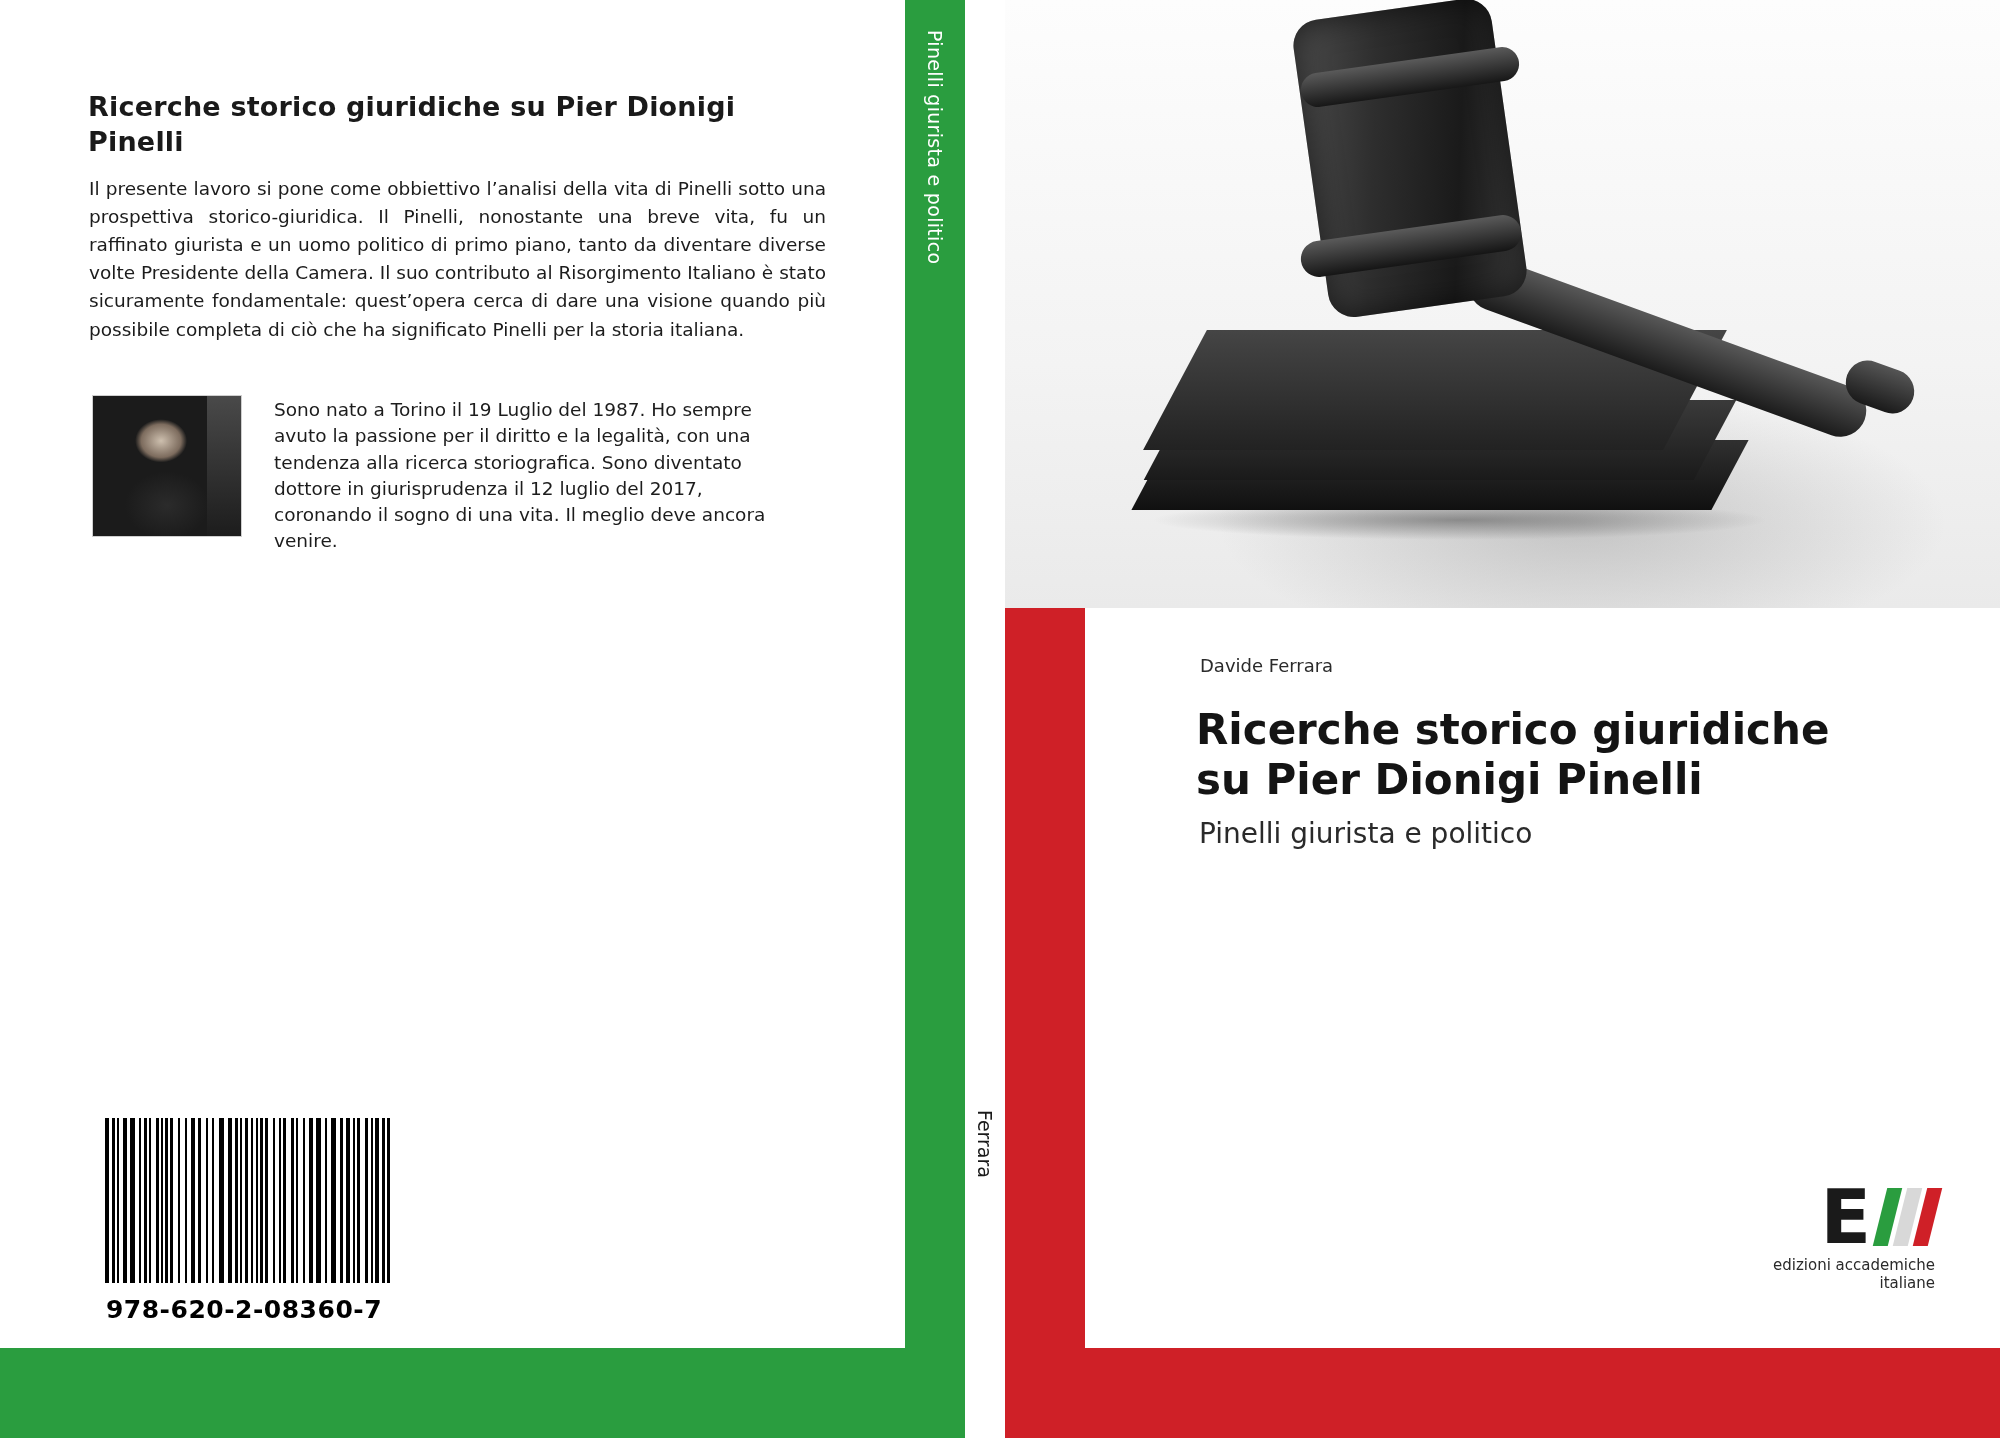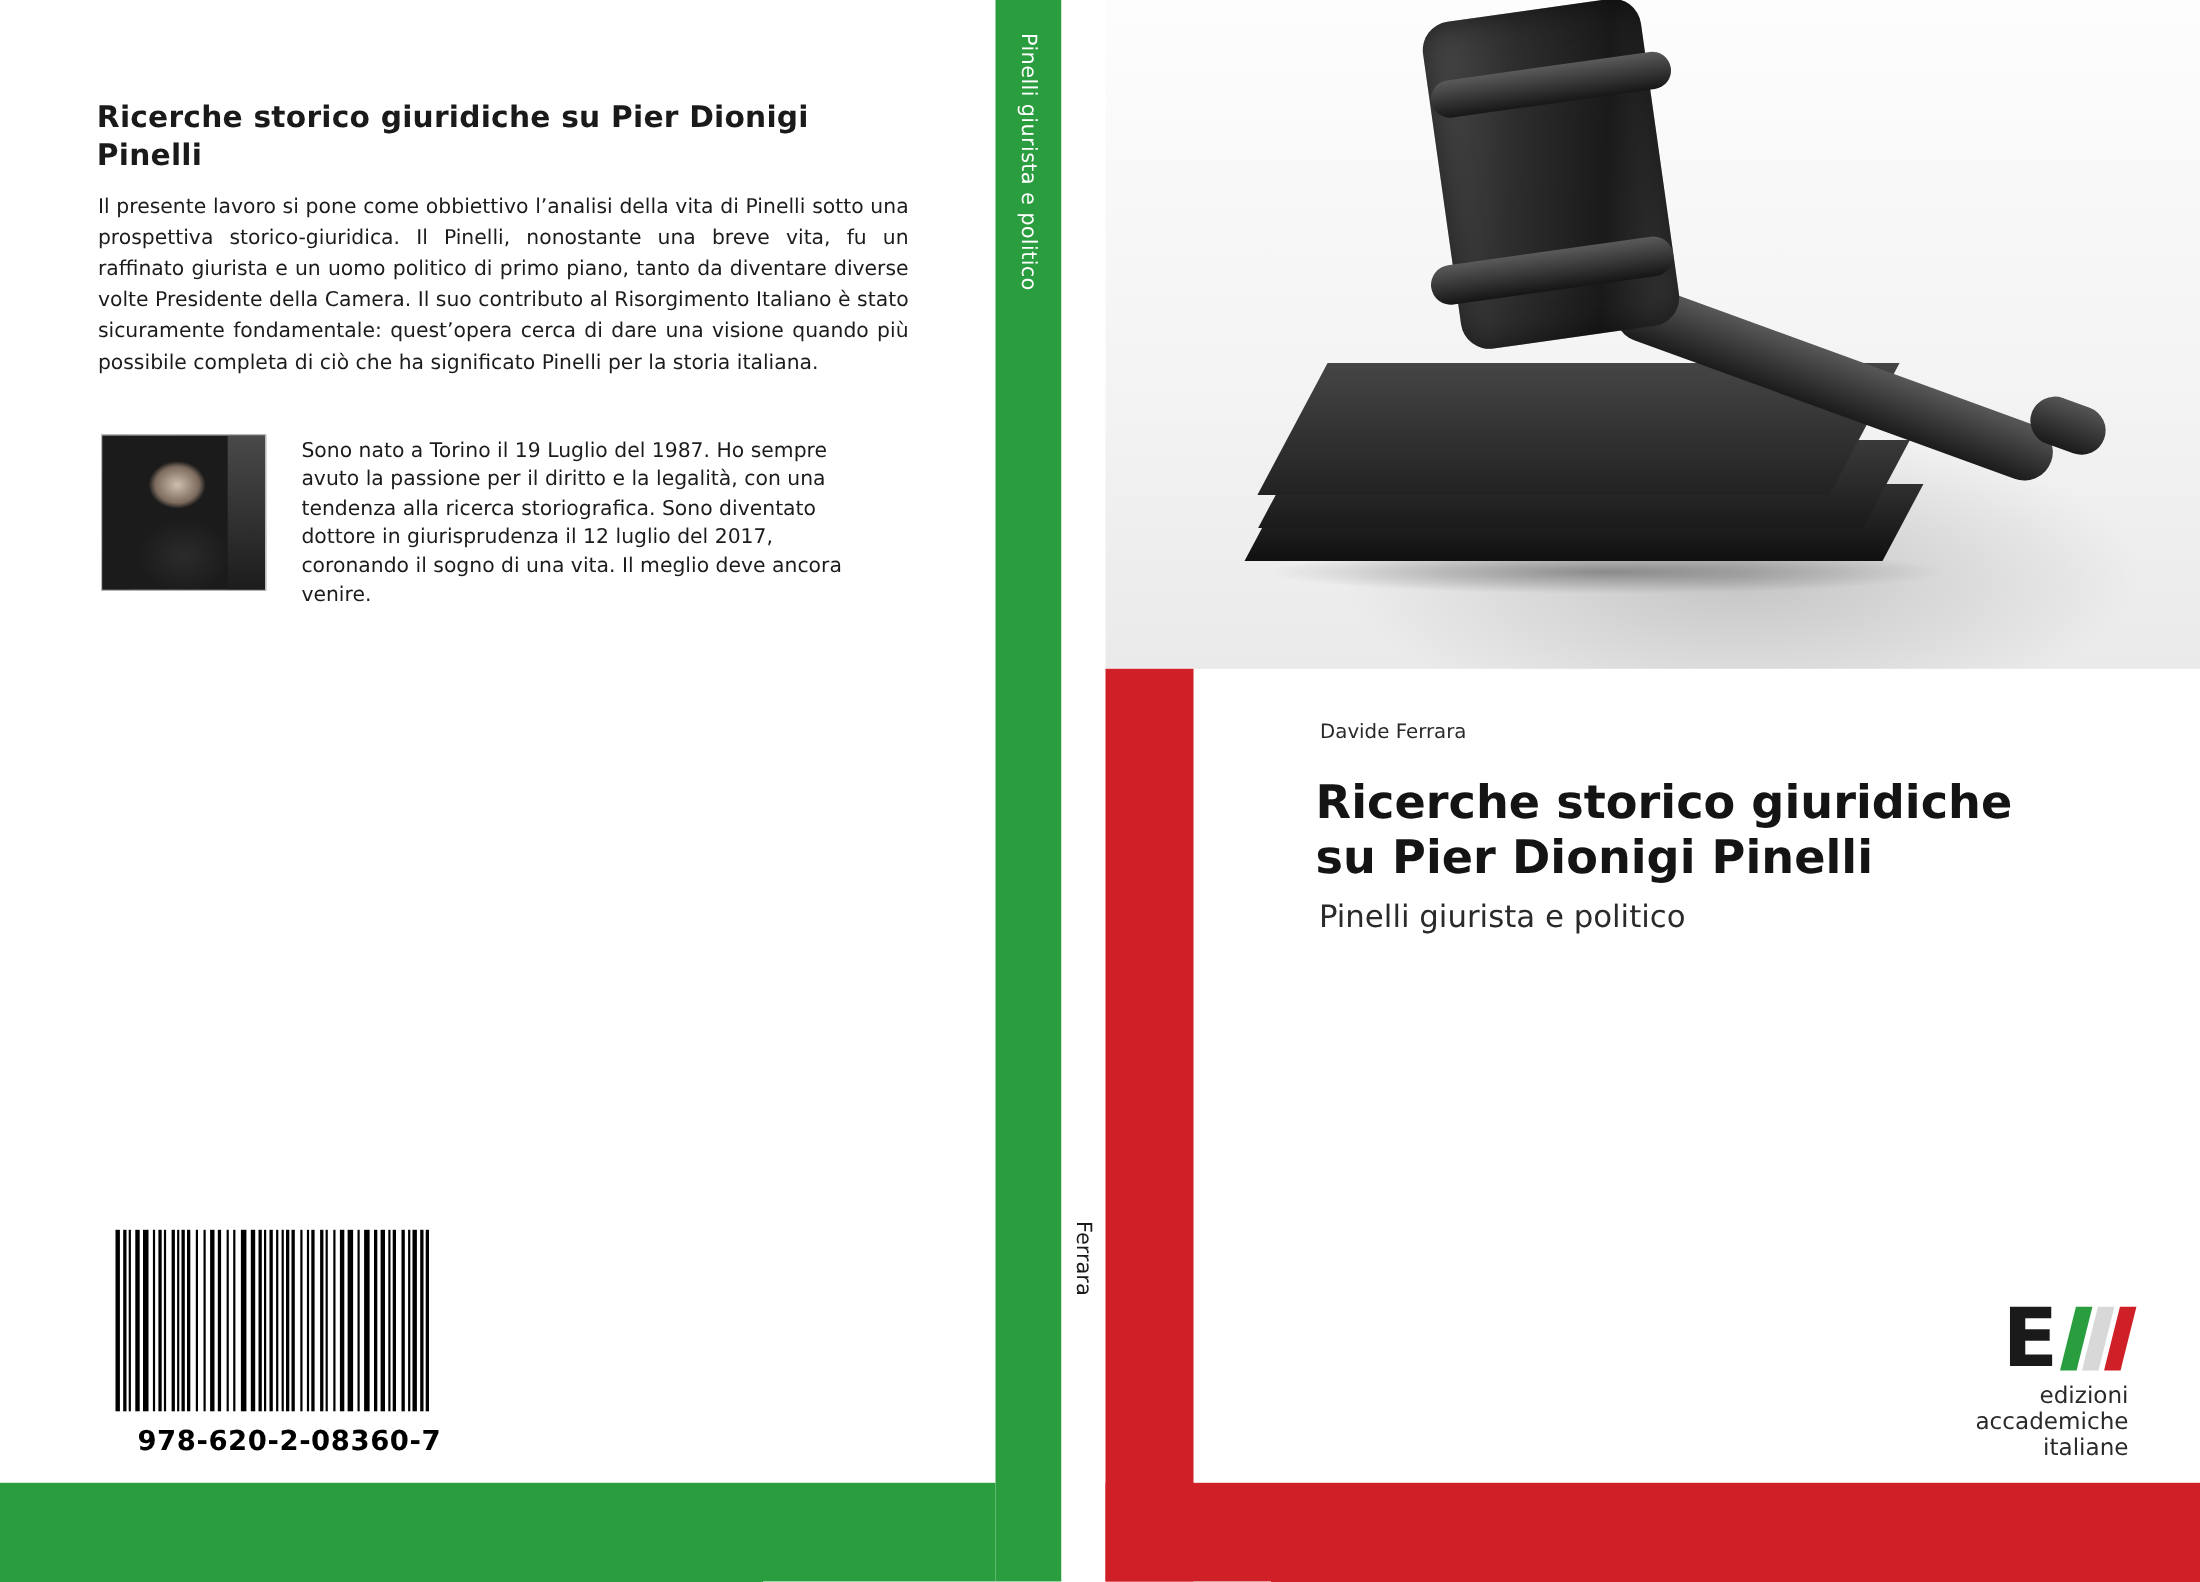--- a/index.html
+++ b/index.html
@@ -23,21 +23,21 @@
       linear-gradient(120deg,#6e6e6e 0%, #4a4a4a 30%, #232323 62%, #111 100%);
   }
   .bio-photo .ph-band{position:absolute;left:0;top:0;width:26px;height:100%;background:linear-gradient(180deg,#6a6a6a,#2e2e2e);opacity:.85;}
   .bio-photo .ph-band2{position:absolute;right:0;top:0;width:34px;height:100%;background:linear-gradient(180deg,#555,#1d1d1d);opacity:.8;}
   .bio-text{position:absolute;left:182px;top:2px;width:512px;font-size:18.5px;color:#1c1c1c;line-height:1.42;}
 
   
   .barcode-box{position:absolute;left:103px;top:1118px;width:290px;}
   .barcode{width:290px;height:165px;background:#ffffff;}
   .bc-bar{position:absolute;top:0;height:165px;background:#000;}
-  .isbn{position:absolute;left:118px;top:1295px;width:290px;text-align:center;font-size:25px;font-weight:bold;color:#000;letter-spacing:.5px;}
+  .isbn{position:absolute;left:99px;top:1295px;width:290px;text-align:center;font-size:25px;font-weight:bold;color:#000;letter-spacing:.5px;}
 
   
   .spine{position:absolute;left:905px;top:0;width:60px;height:1438px;background:#2a9d3f;}
   .spine-white{position:absolute;left:965px;top:0;width:40px;height:1438px;background:#ffffff;}
   .spine-title{position:absolute;left:905px;top:30px;width:60px;height:380px;display:flex;align-items:flex-start;justify-content:center;}
   .spine-title span{writing-mode:vertical-rl;font-size:19px;color:#ffffff;letter-spacing:.3px;line-height:60px;}
   .spine-author{position:absolute;left:965px;top:1110px;width:40px;height:220px;display:flex;align-items:flex-start;justify-content:center;}
   .spine-author span{writing-mode:vertical-rl;font-size:19px;color:#1a1a1a;line-height:40px;}
 
   
@@ -65,21 +65,21 @@
 
   
   .eai{position:absolute;left:1735px;top:1180px;width:200px;text-align:right;}
   .eai-mark{display:flex;justify-content:flex-end;align-items:flex-end;height:66px;}
   .eai-e{font-size:74px;font-weight:bold;color:#1a1a1a;line-height:58px;letter-spacing:-2px;}
   .eai-bars{display:inline-flex;align-items:flex-end;margin-left:6px;height:58px;}
   .eai-bars i{display:block;width:15px;height:58px;margin-left:5px;}
   .eai-bars i.g{background:#2a9d3f;transform:skewX(-14deg);}
   .eai-bars i.w{background:#d8d8d8;transform:skewX(-14deg);}
   .eai-bars i.r{background:#cf2027;transform:skewX(-14deg);}
-  .eai-caption{margin-top:10px;font-size:21px;color:#2a2a2a;}
+  .eai-caption{margin-top:10px;font-size:15px;color:#2a2a2a;}
 </style>
 </head>
 <body>
 
 <div class="cover">
 
   <div class="back-panel">
     <div class="back-white-inner"></div>
     <div class="back-green-bottom"></div>
 

